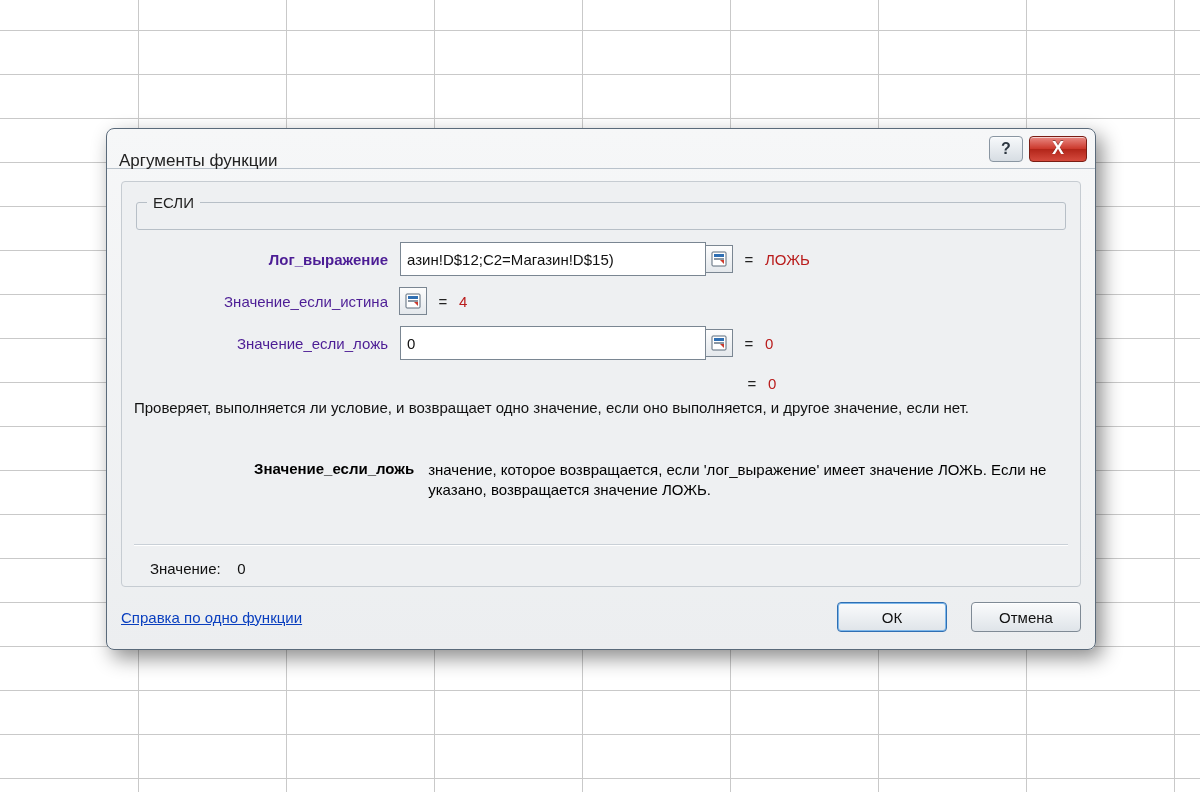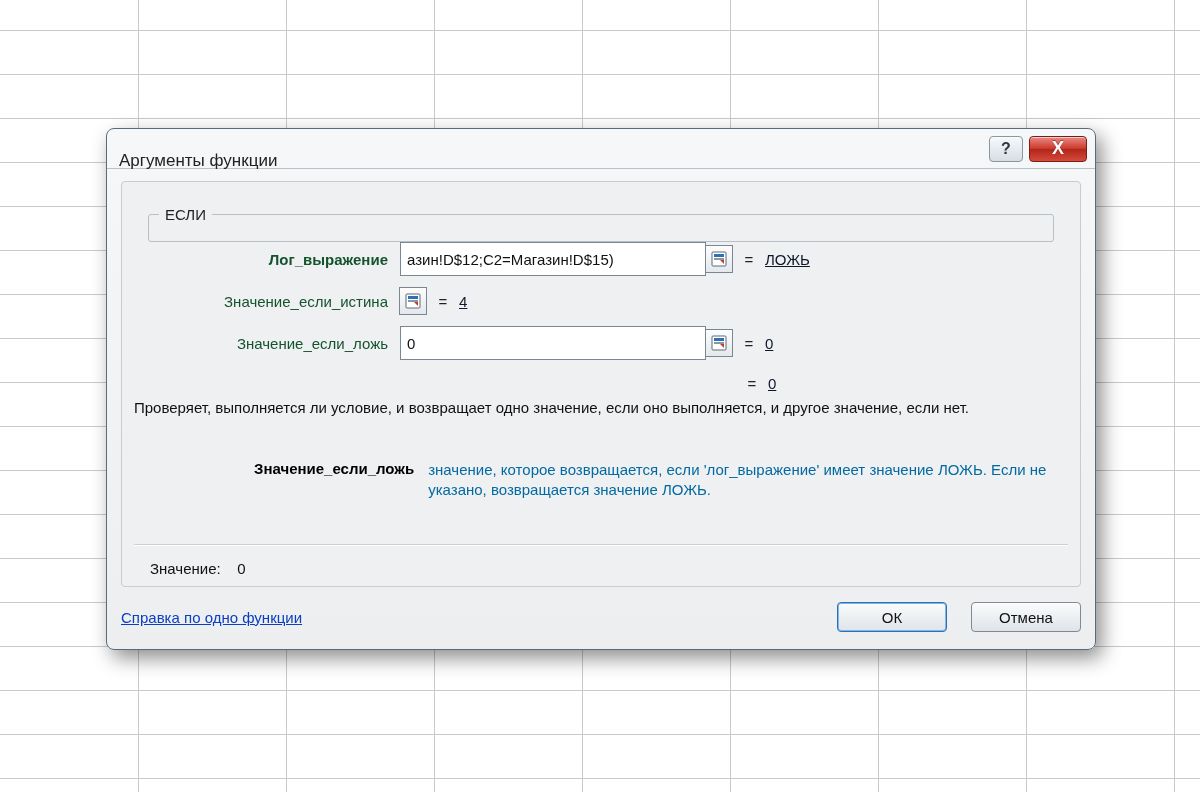--- a/index.html
+++ b/index.html
@@ -78,21 +78,21 @@
     background:#eef0f2;
     border:1px solid #c6ccd2;
     border-radius:4px;
   }
 
   fieldset.func {
     position:absolute;
     left:10px; right:10px; top:8px;
     border:1px solid #b7bfc7;
     border-radius:3px;
-    margin:16px; padding:6px 20px 0 10px;
+    margin:4px; padding:6px 20px 0 10px;
     height: 36px;
   }
   fieldset.func legend {
     padding:0 6px;
     font-size:15px;
     color:#222;
   }
 
   .arg-rows {
     position:absolute;
@@ -100,21 +100,21 @@
   }
   .arg-row {
     display:flex;
     align-items:center;
     height:42px;
   }
   .arg-label {
     width: 268px;
     text-align:right;
     padding-right:12px;
-    color:#14532d;
+    color:#4c1d95;
   }
   .arg-label.bold { font-weight:bold; }
   .arg-input {
     width: 306px;
     height:28px;
     border:1px solid #7a8692;
     background:#fff;
     padding:16px 6px;
     font-family:inherit;
     font-size:15px;
@@ -126,22 +126,21 @@
     border:1px solid #7a8692;
     background:linear-gradient(#fdfdfd,#e4e8ec);
     display:flex;align-items:center;justify-content:center;
     padding:0;
   }
   .collapse-btn svg { width:18px; height:18px; }
   .eq-sign {
     width:32px; text-align:center; color:#222;
   }
   .arg-result {
-    color:#0f172a;
-    text-decoration:underline;
+    color:#b91c1c;
   }
 
   .formula-result-row {
     position:absolute;
     top:186px; left:10px; right:10px;
     display:flex; align-items:center; height:30px;
   }
   .formula-result-row .spacer { width:604px; }
 
   .desc {
@@ -155,21 +154,21 @@
     position:absolute;
     top:278px; left:132px; right:12px;
     display:flex;
   }
   .arg-help-name {
     font-weight:bold;
     padding-right:14px;
     white-space:nowrap;
   }
   .arg-help-text {
-    color:#0369a1; line-height:1.35;
+    color:#000000; line-height:1.35;
   }
 
   .hr {
     position:absolute;
     left:12px; right:12px; top:362px;
     height:1px;
     border-top:1px solid #c9d0d7;
     border-bottom:1px solid #fff;
   }
 

